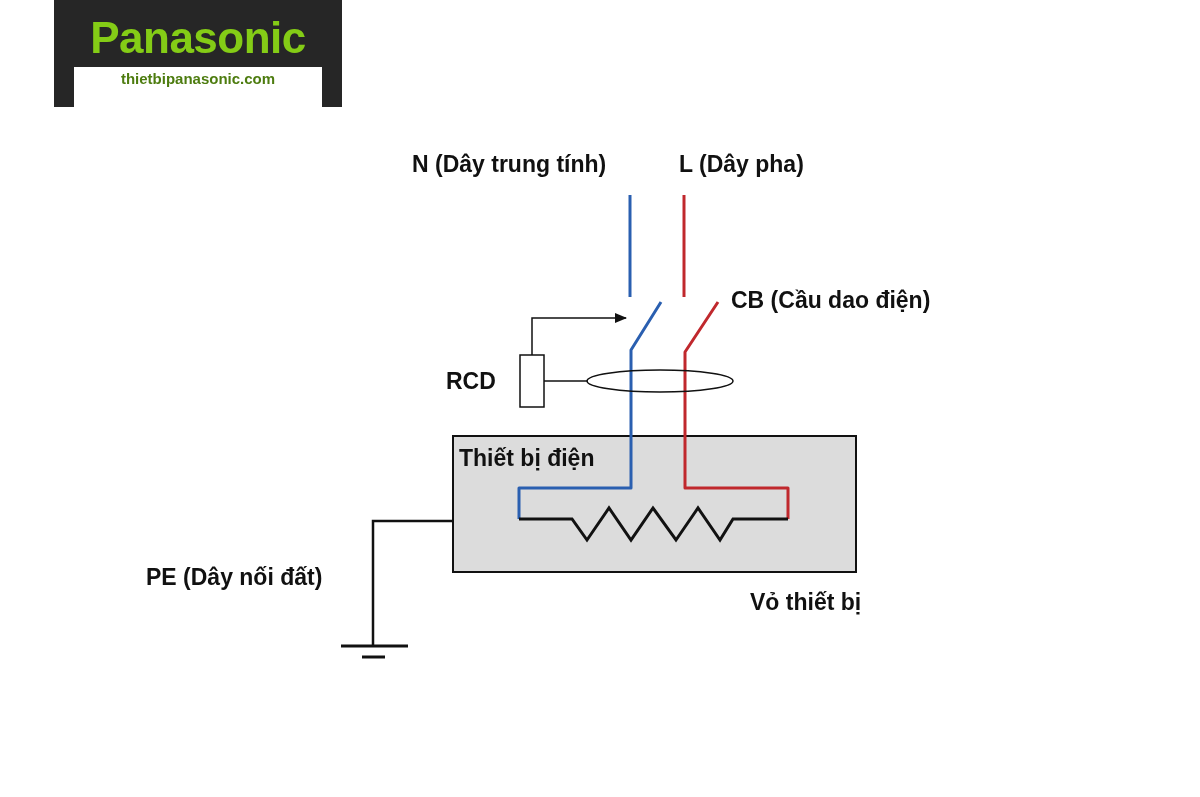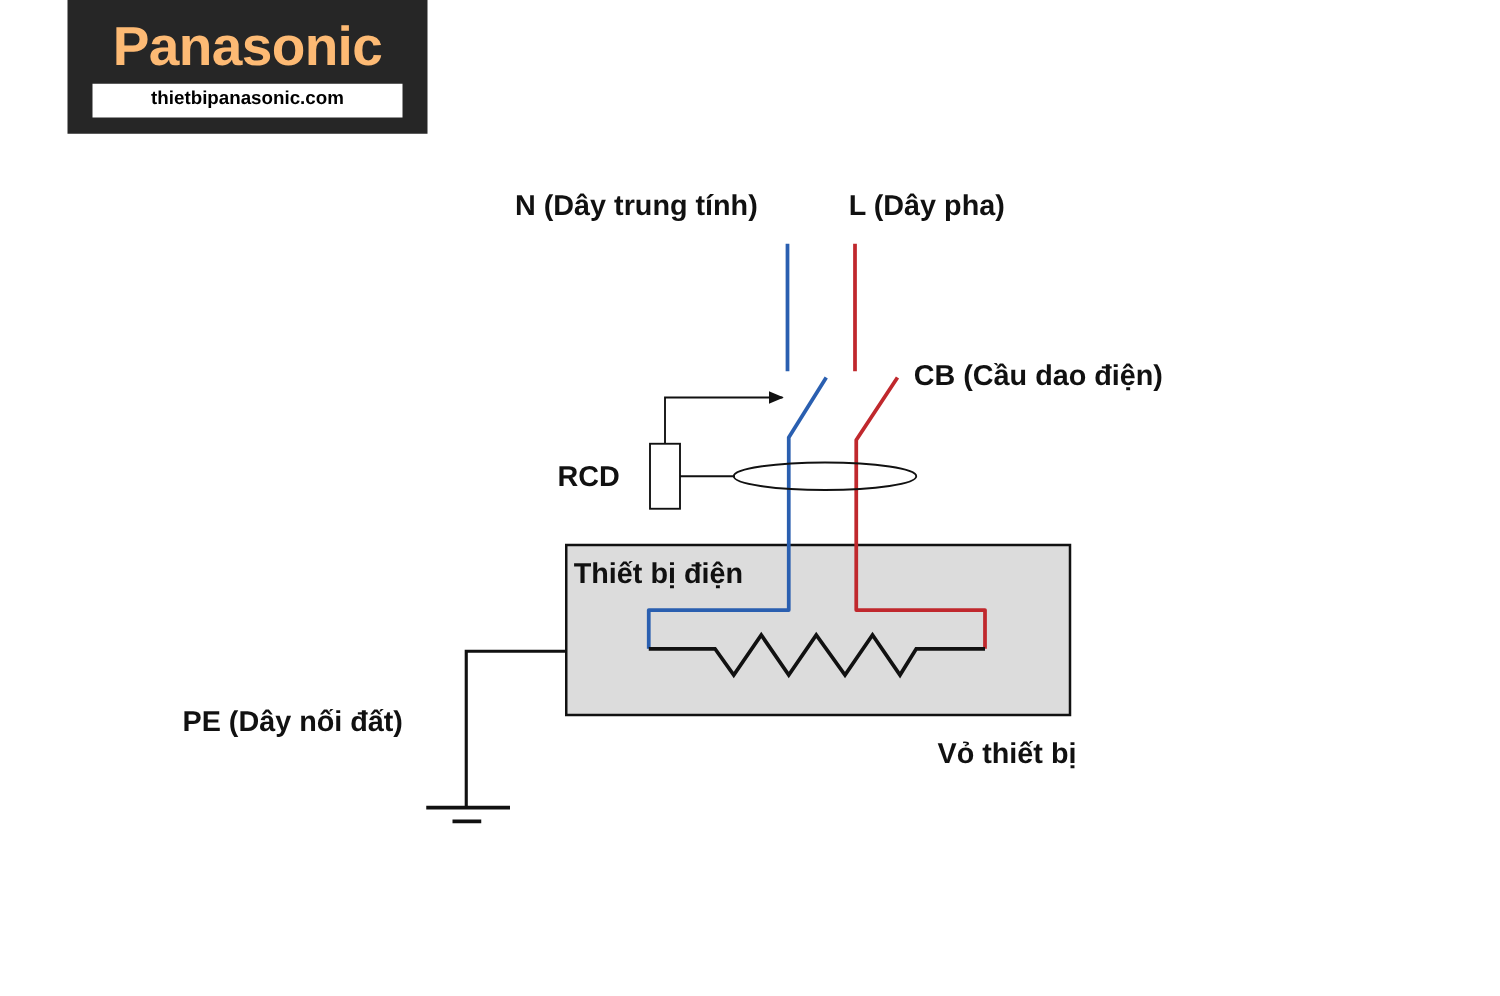--- a/index.html
+++ b/index.html
@@ -1,24 +1,24 @@
 <!DOCTYPE html>
 <html><head>
 <meta charset="utf-8">
 <style>
   html, body { margin: 0; padding: 0; background: #ffffff; }
   body { width: 1200px; height: 797px; position: relative; overflow: hidden;
          font-family: "Liberation Sans", sans-serif; }
   .logo { position: absolute; left: 54px; top: 0; width: 288px; height: 107px;
           background: #262626; }
   .logo-brand { position: absolute; left: 0; width: 100%; top: 12px; text-align: center;
-                color: #fdba74; font-weight: bold; font-size: 44px; letter-spacing: -0.5px;
+                color: #84cc16; font-weight: bold; font-size: 44px; letter-spacing: -0.5px;
                 font-family: "Liberation Sans", sans-serif; line-height: 52px; }
-  .logo-url { position: absolute; left: 20px; top: 67px; width: 248px; height: 27px;
-              background: #ffffff; color: #000000; text-align: center; font-weight: bold;
+  .logo-url { position: absolute; left: 20px; top: 67px; width: 248px; height: 40px;
+              background: #ffffff; color: #4d7c0f; text-align: center; font-weight: bold;
               font-size: 15px; line-height: 23px; font-family: "Liberation Sans", sans-serif; }
   svg.diagram { position: absolute; left: 0; top: 0; }
   .lbl { font-family: "Liberation Sans", sans-serif; font-weight: bold; font-size: 23px; fill: #111111; }
 </style>
 </head>
 <body>
 
 <div class="logo">
   <div class="logo-brand">Panasonic</div>
   <div class="logo-url">thietbipanasonic.com</div>

